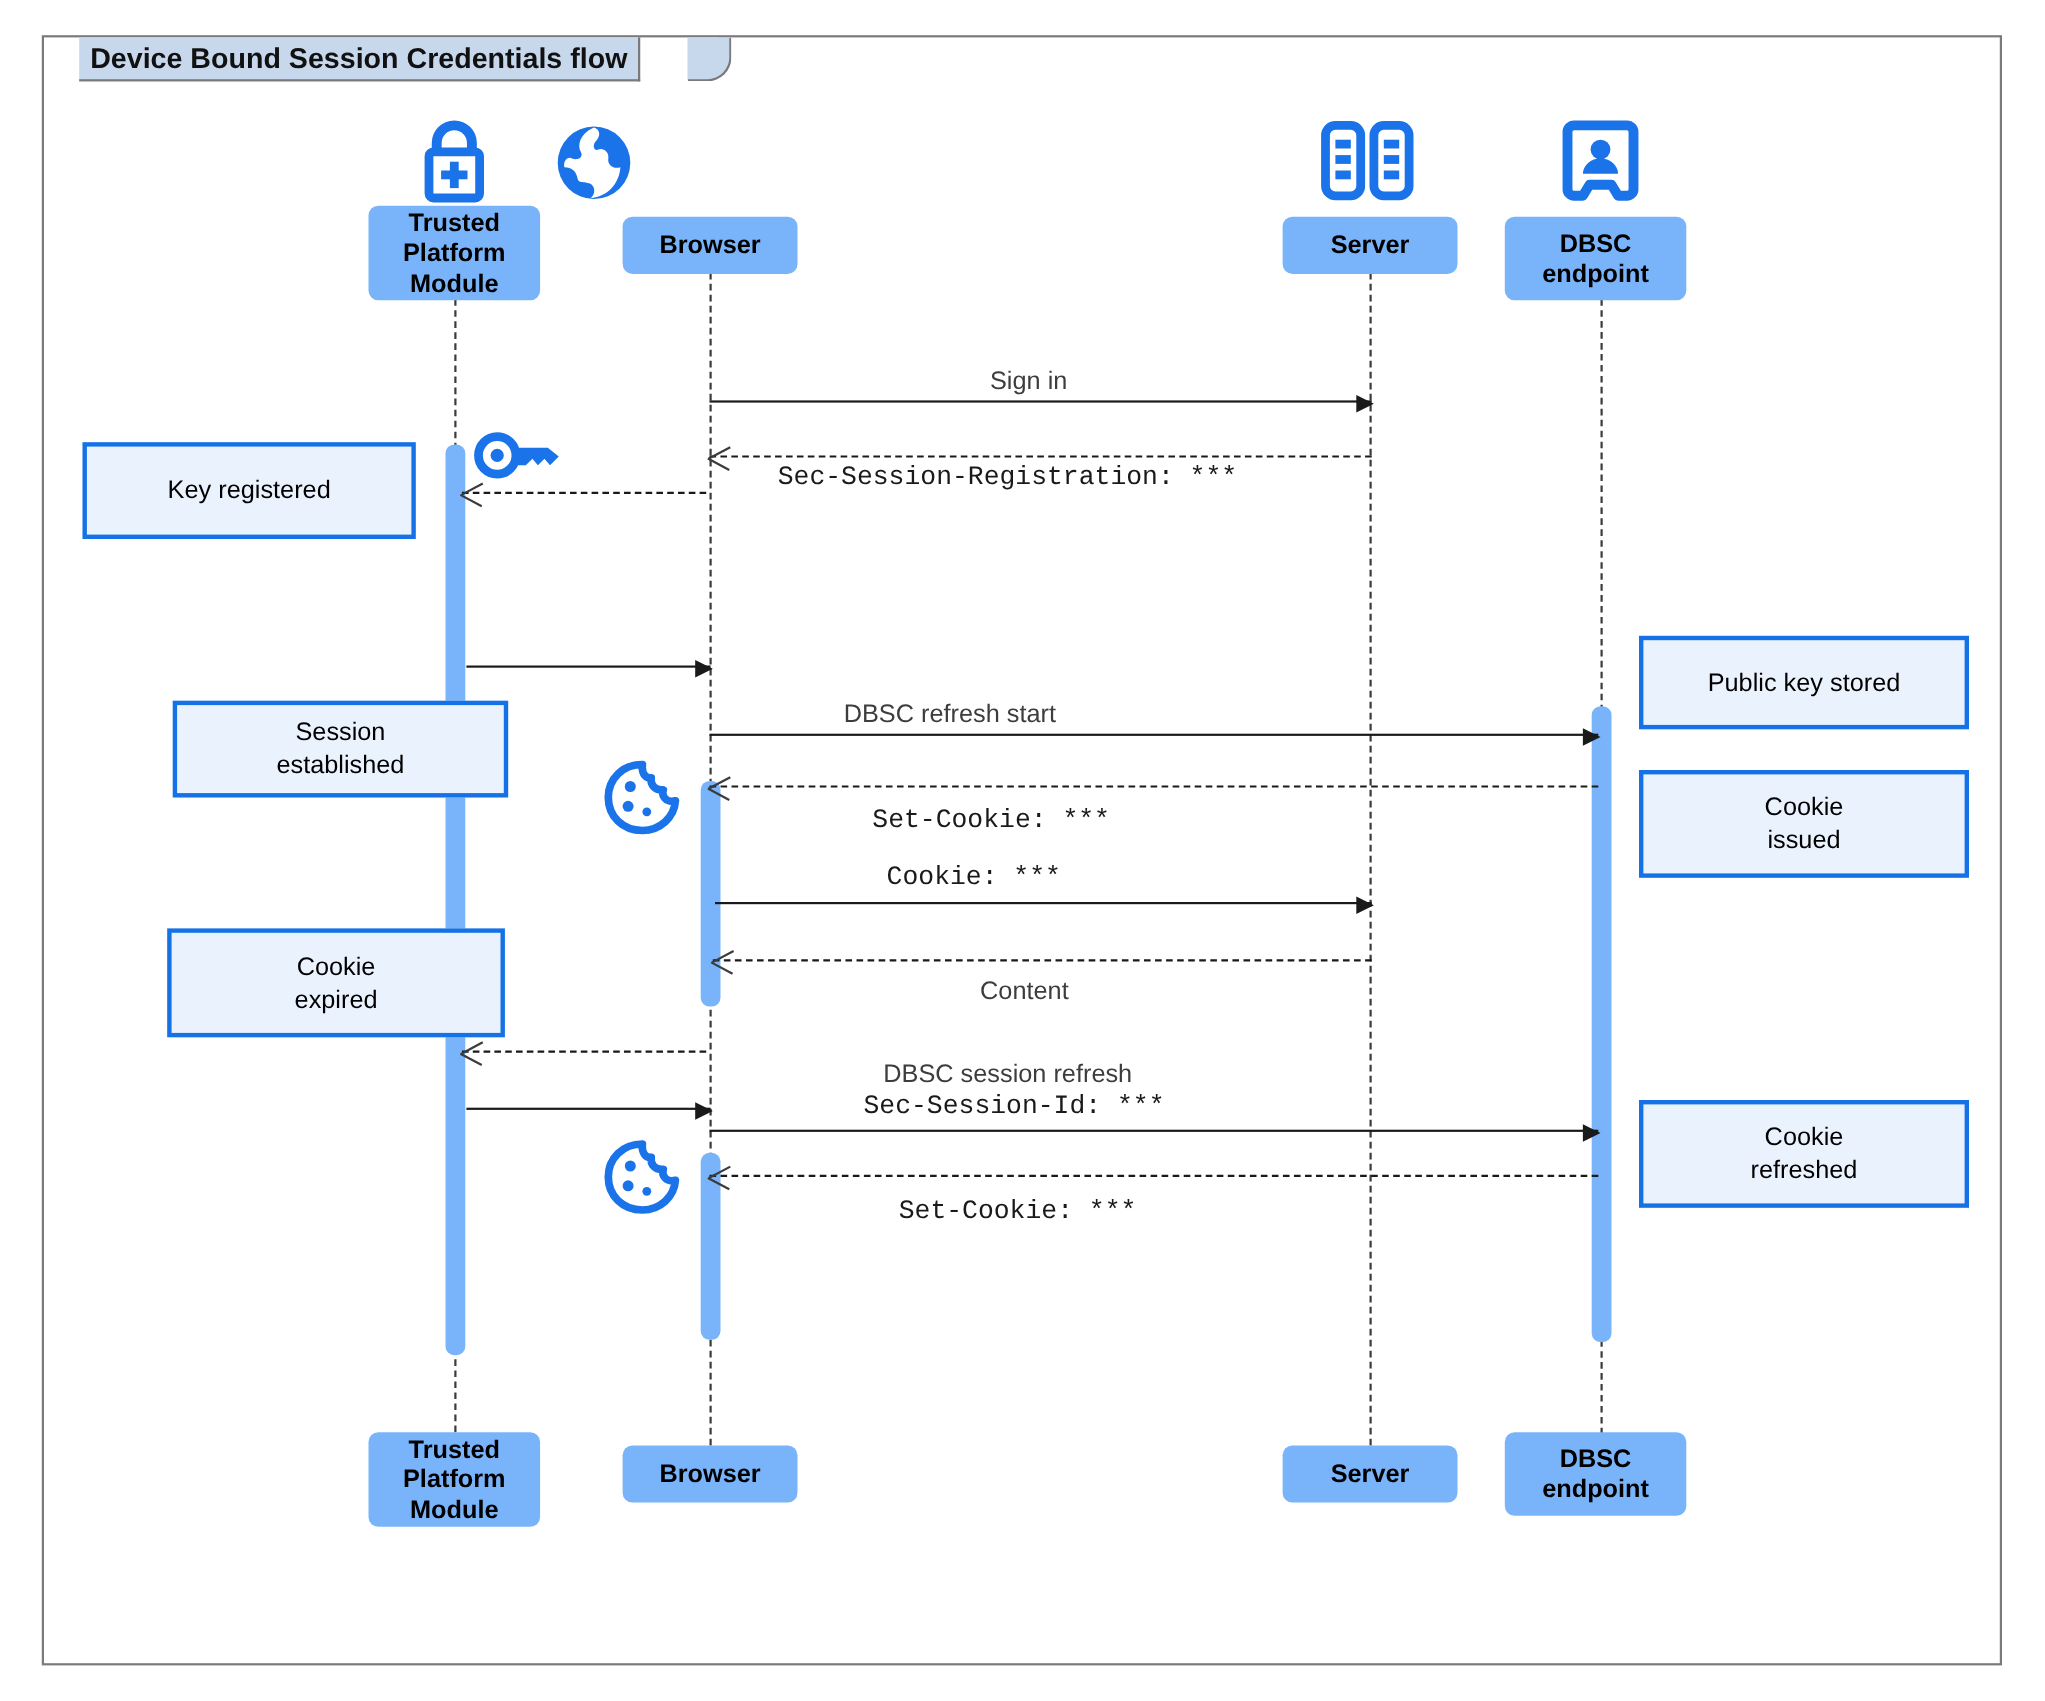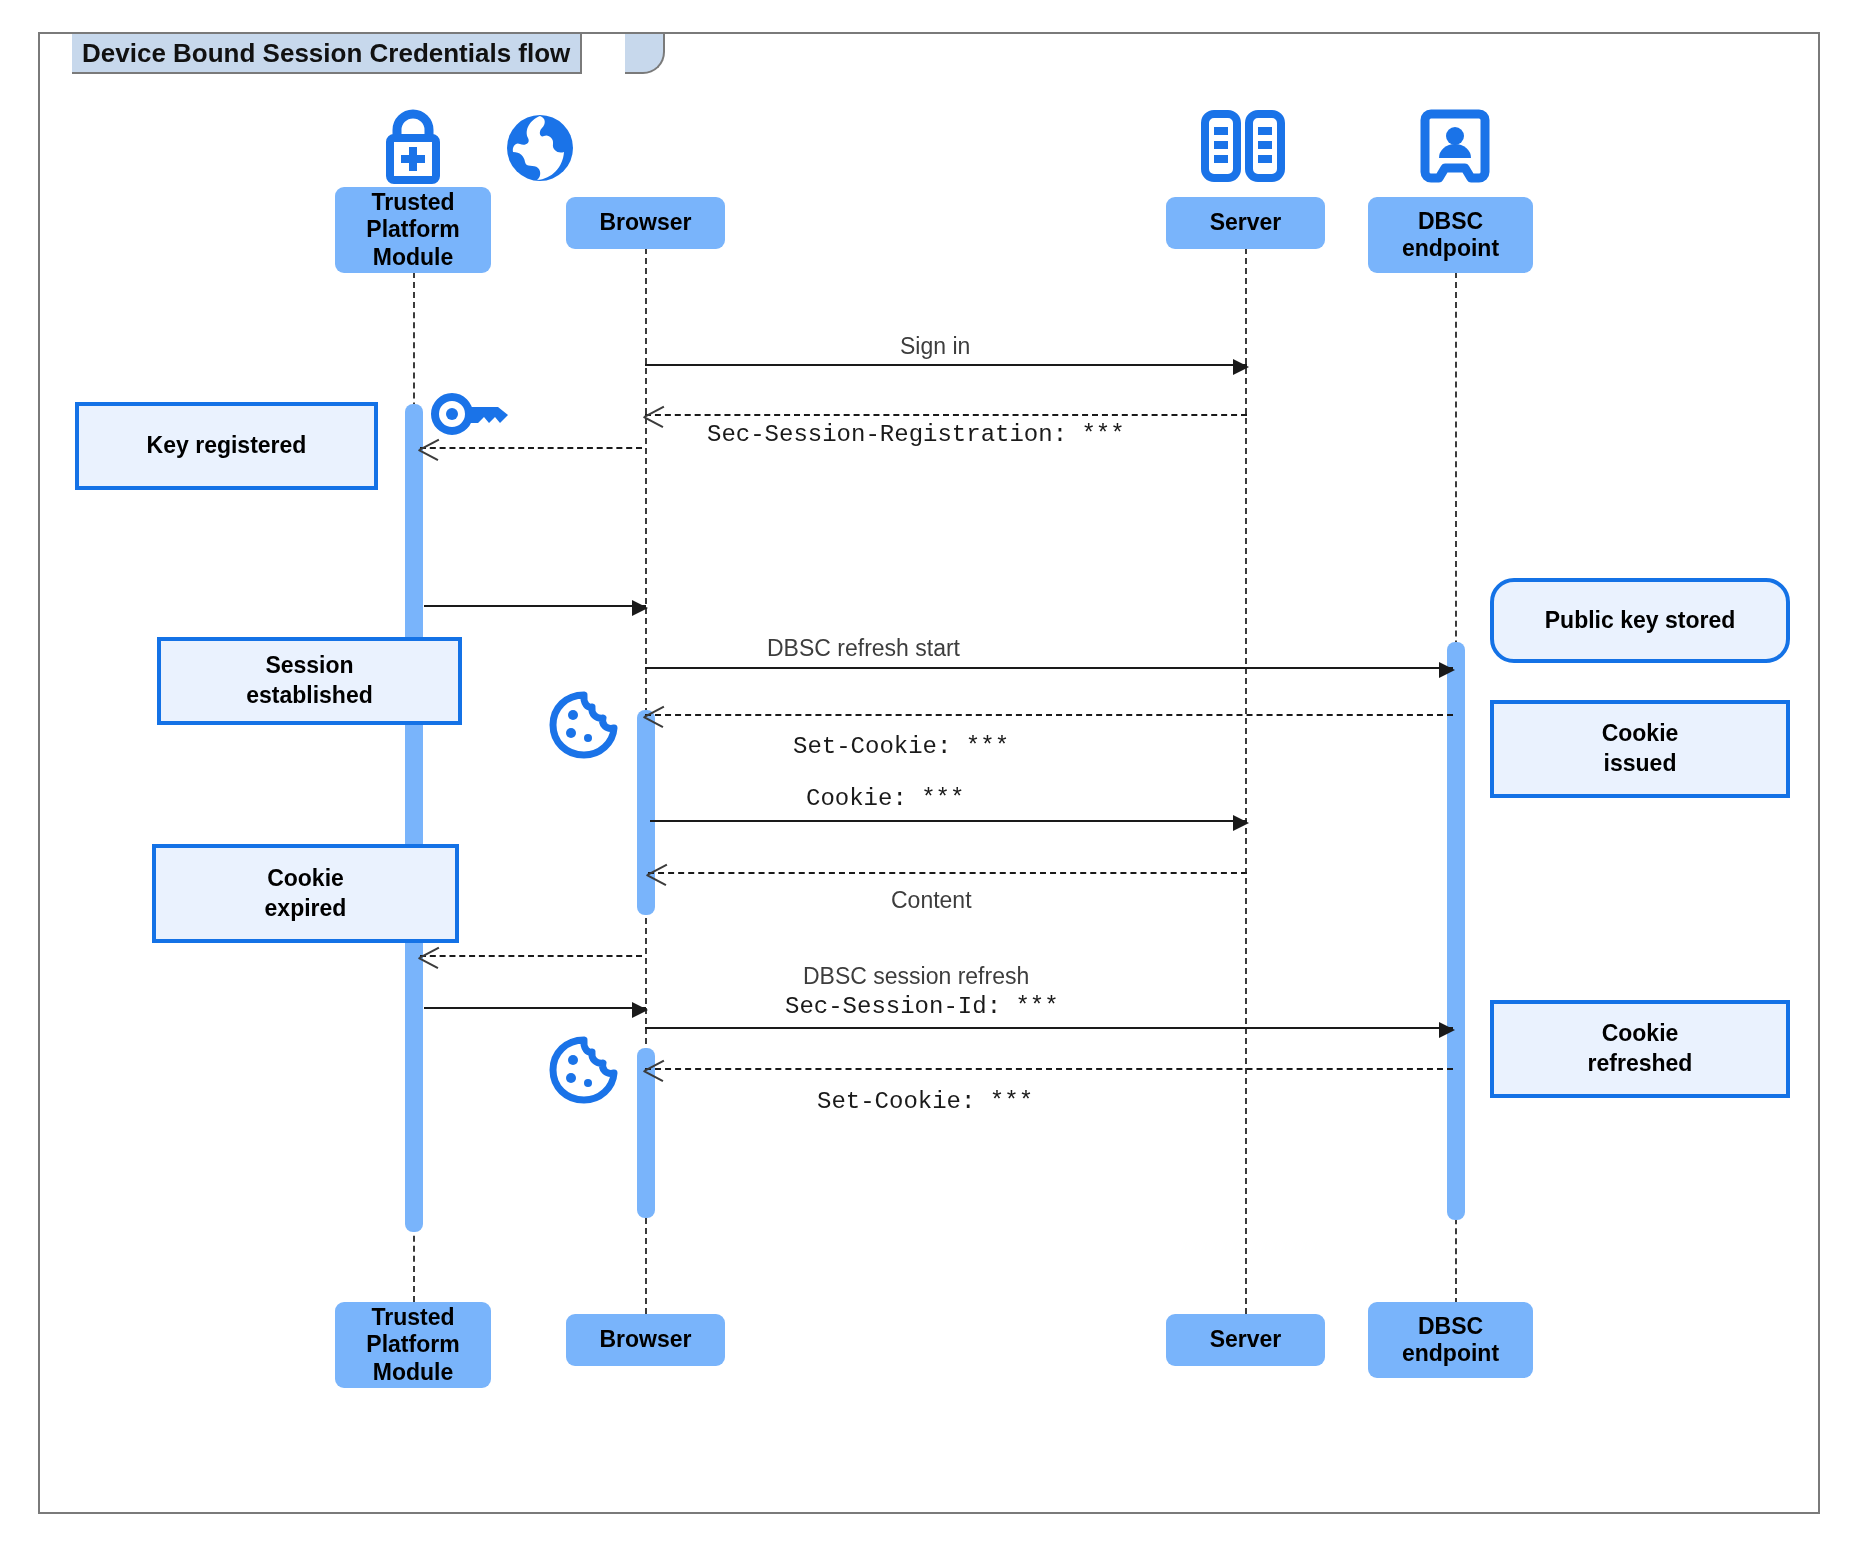--- a/index.html
+++ b/index.html
@@ -28,21 +28,21 @@
         display:flex;align-items:center;justify-content:center;text-align:center;
         font-size:23px;font-weight:bold;color:#000;line-height:1.18;
         font-family:"Liberation Sans",sans-serif;box-sizing:border-box;padding:4px 10px;}
 
   
   .act{position:absolute;background:#79b4fb;border-radius:8px;width:18px;}
 
   
   .note{position:absolute;background:#eaf2fe;border:4px solid #1472e6;
         display:flex;align-items:center;justify-content:center;text-align:center;
-        font-size:23px;font-weight:bold;color:#000;line-height:1.3;
+        font-size:23px;font-weight:normal;color:#000;line-height:1.3;
         font-family:"Liberation Sans",sans-serif;box-sizing:border-box;padding:4px 8px;}
 
   
   .msg{position:absolute;height:2px;}
   .msg.solid{border-top:2px solid #1a1a1a;}
   .msg.dash{border-top:2px dashed #1a1a1a;}
   .ahead{position:absolute;width:0;height:0;top:-7px;}
   .ahead.filled-r{border-top:8px solid transparent;border-bottom:8px solid transparent;
                   border-left:16px solid #1a1a1a;right:-2px;}
   .ahead.open-l{left:-1px;top:-12px;width:20px;height:24px;}
@@ -133,21 +133,21 @@
   </div>
   <div class="note" style="left:157px;top:637px;width:305px;height:88px;">
     <span style="white-space:pre-line">Session
 established</span>
   </div>
   <div class="note" style="left:152px;top:844px;width:307px;height:99px;">
     <span style="white-space:pre-line">Cookie
 expired</span>
   </div>
 
-  <div class="note" style="left:1490px;top:578px;width:300px;height:85px;border-radius:24px;">
+  <div class="note" style="left:1490px;top:578px;width:300px;height:85px;">
     <span style="white-space:pre-line">Public key stored</span>
   </div>
   <div class="note" style="left:1490px;top:700px;width:300px;height:98px;">
     <span style="white-space:pre-line">Cookie
 issued</span>
   </div>
   <div class="note" style="left:1490px;top:1000px;width:300px;height:98px;">
     <span style="white-space:pre-line">Cookie
 refreshed</span>
   </div>

